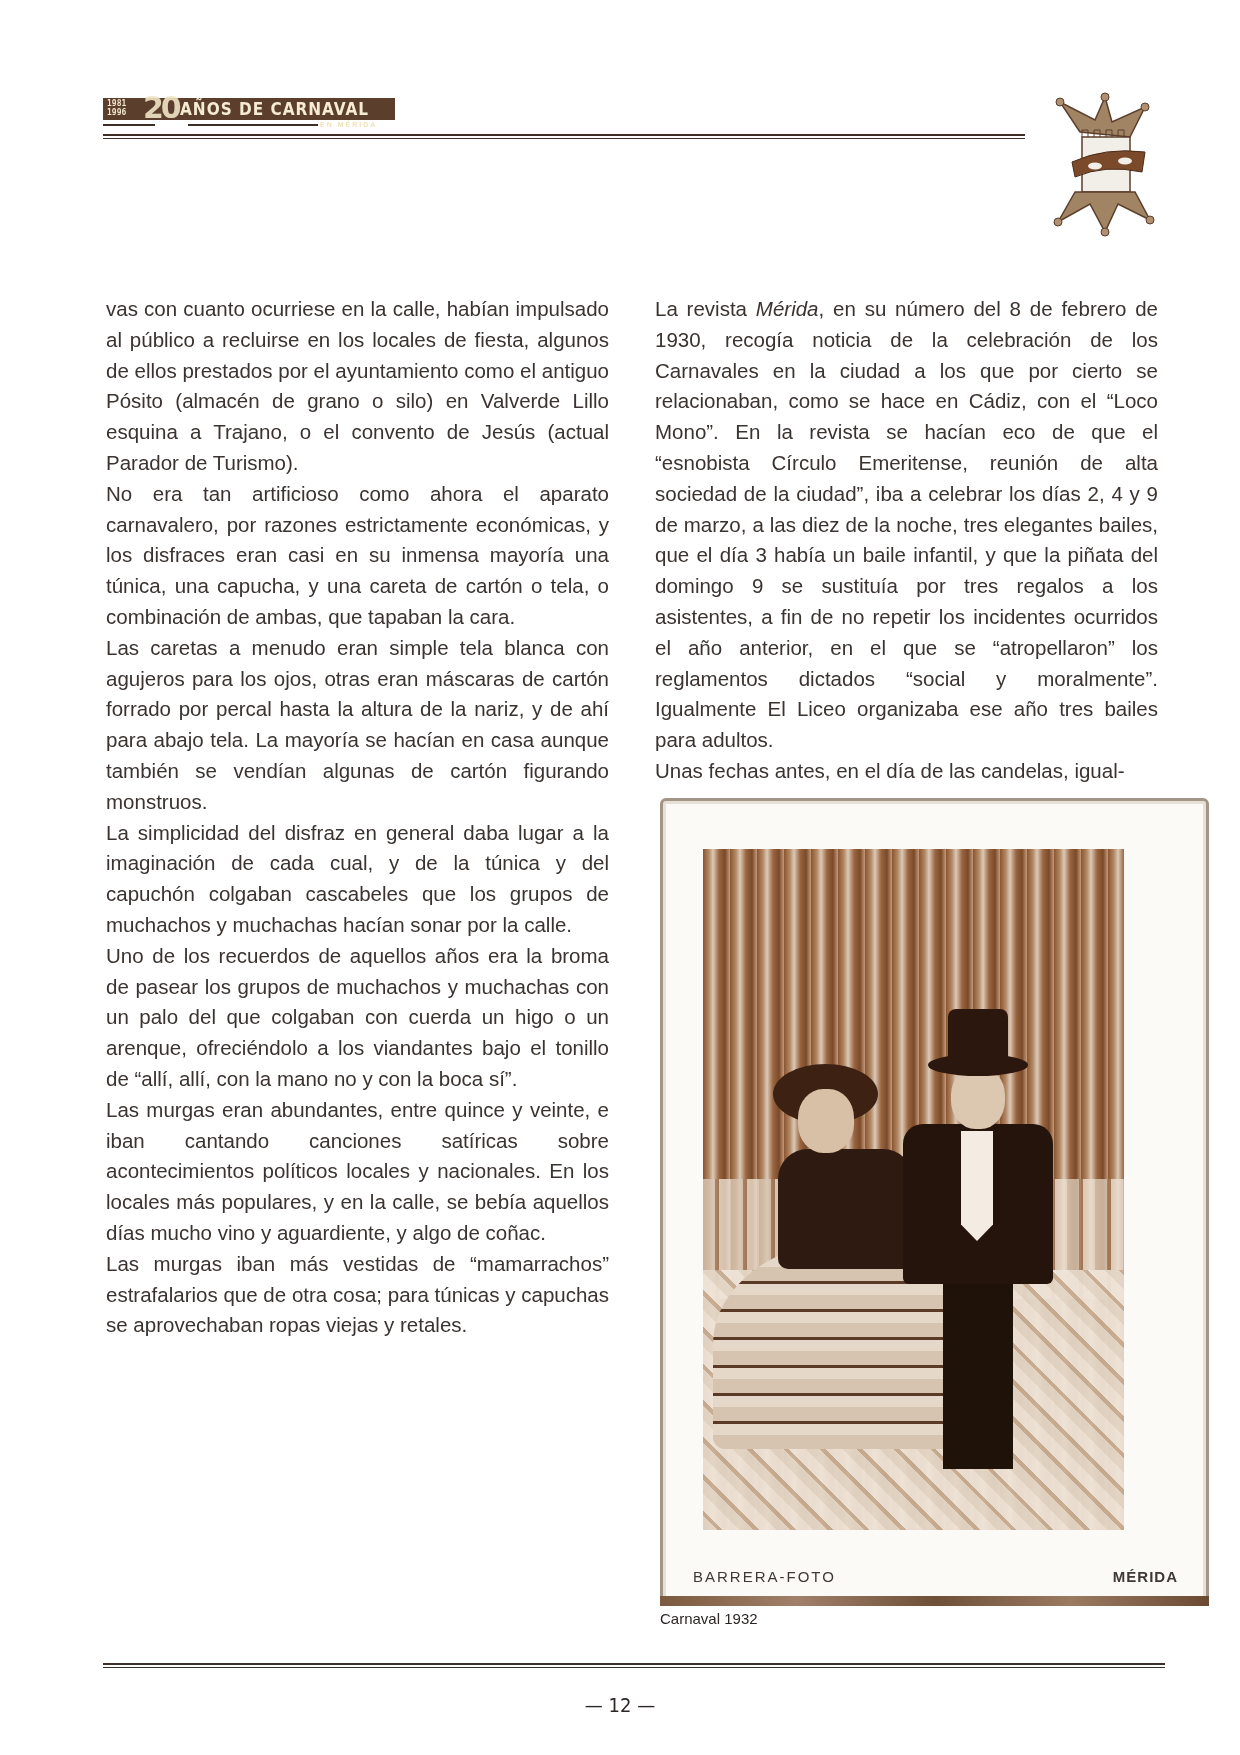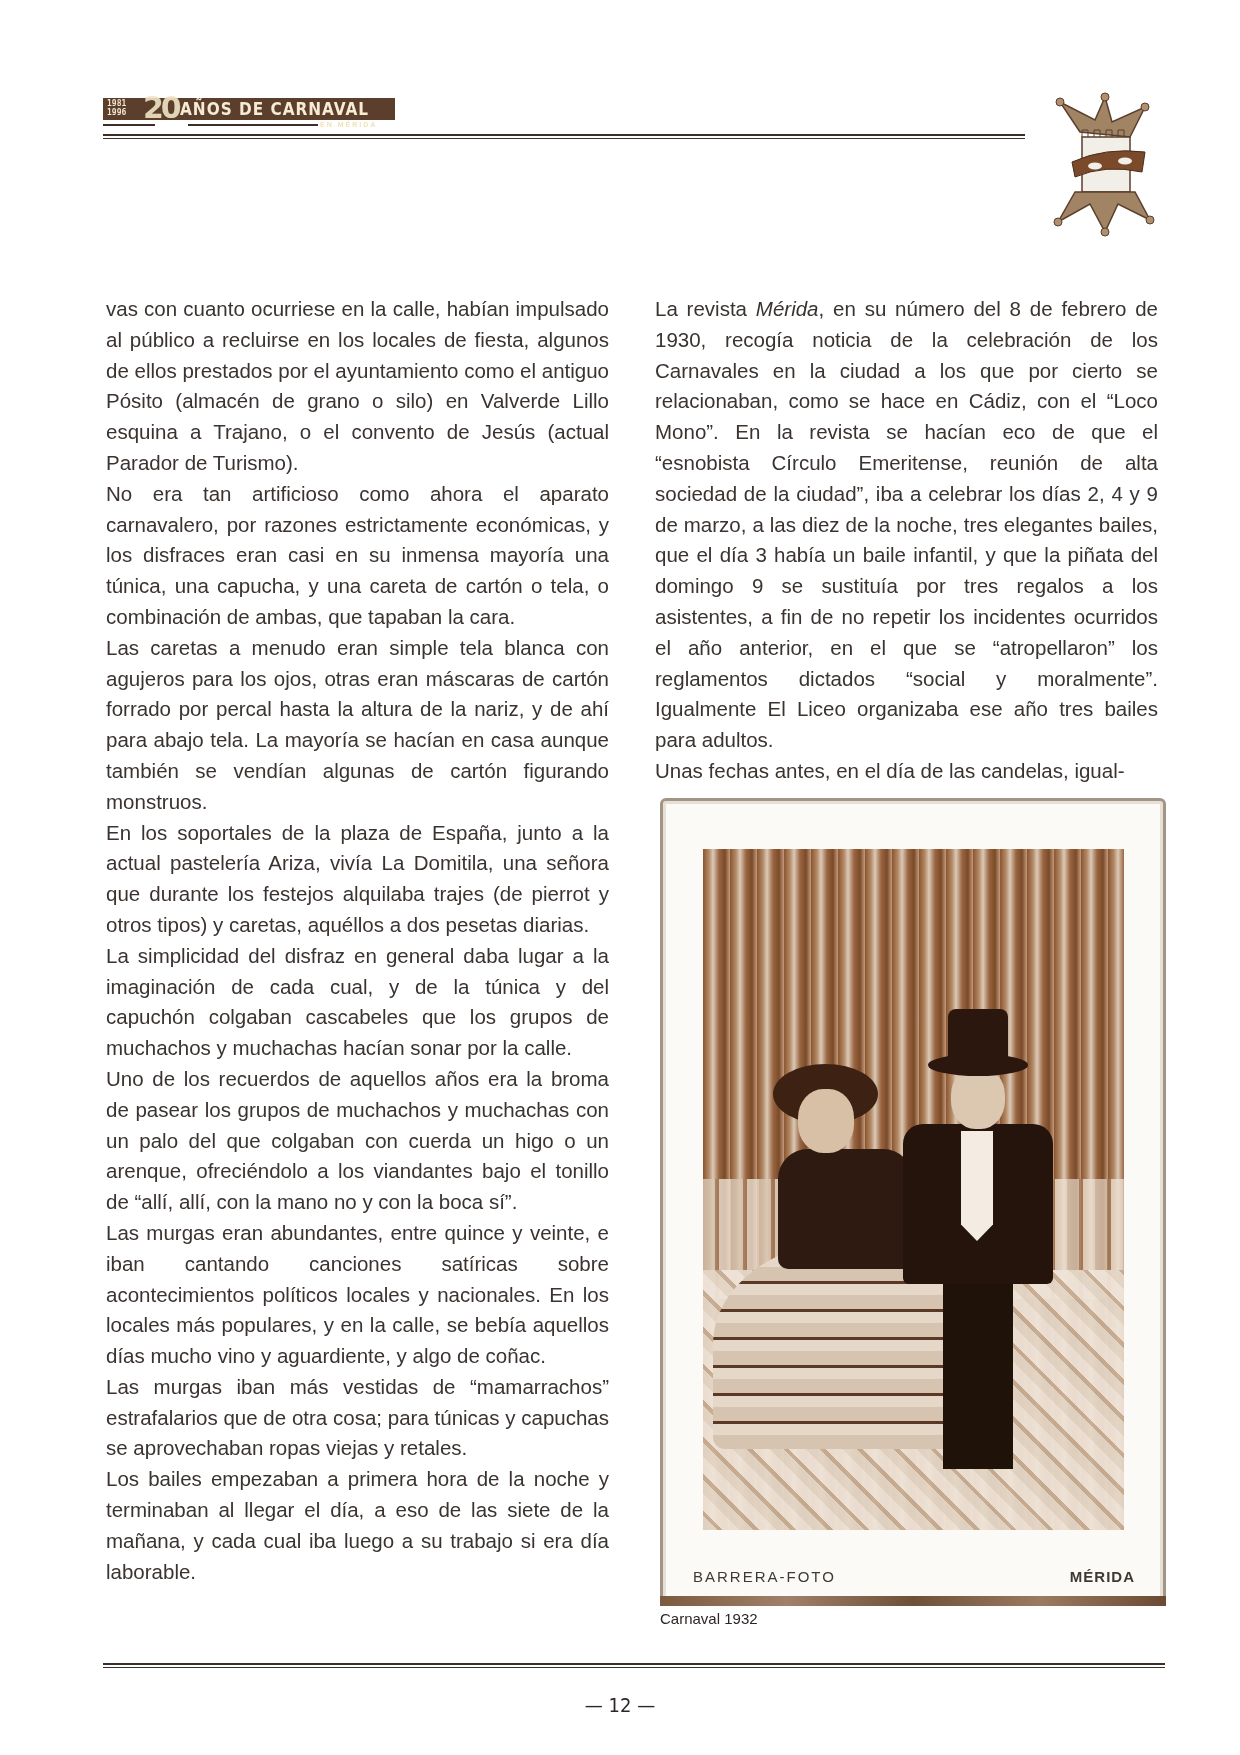--- a/index.html
+++ b/index.html
@@ -32,21 +32,21 @@
   .col { position:absolute; top:294px; width:503px; font-size:20.5px; line-height:30.8px;
          text-align:justify; }
   .col-left { left:106px; }
   .col-right { left:655px; }
   .col p { margin:0; }
   .col em { font-style:italic; }
 
   
   .photo-card { position:absolute; left:660px; top:798px; width:500px; height:802px;
                 background:#fbfaf7; border:3px solid #a39585; border-radius:6px;
-                box-shadow: inset 0 0 0 3px #e7e0d6; }
+                box-shadow: inset 0 0 0 3px #e7e0d6; padding-left: 43px; }
   .photo-card::after { content:""; position:absolute; left:-3px; right:-3px; bottom:-3px; height:10px;
                 background:linear-gradient(90deg,#7c5a3f,#a0806a,#6e4f38,#9a7a61,#6a4a33); }
   .photo-img { position:absolute; left:40px; top:48px; width:421px; height:681px;
                background:
                  repeating-linear-gradient(90deg, #8a5630 0px, #b48a68 6px, #dccab8 10px, #9a6642 16px, #7a4a28 22px, #c49b7c 27px);
                overflow:hidden; }
   .photo-floor { position:absolute; left:0; right:0; bottom:0; height:260px;
                  background:
                    repeating-linear-gradient(45deg, #e4d6c6 0 10px, #c8ad93 10px 14px, #efe4d8 14px 26px),
                    #e8dccd; opacity:0.95; }
@@ -102,26 +102,24 @@
   <path d="M25 100 L8 130 L40 112 L55 140 L68 112 L100 128 L85 100 Z" fill="#a08464" stroke="#5b3e2c" stroke-width="1.5"></path>
   <circle cx="8" cy="130" r="4" fill="#b09070" stroke="#5b3e2c"></circle>
   <circle cx="55" cy="140" r="4" fill="#b09070" stroke="#5b3e2c"></circle>
   <circle cx="100" cy="128" r="4" fill="#b09070" stroke="#5b3e2c"></circle>
 </svg>
 
 <div class="col col-left">
   <p>vas con cuanto ocurriese en la calle, habían impulsado al público a recluirse en los locales de fiesta, algunos de ellos prestados por el ayuntamiento como el antiguo Pósito (almacén de grano o silo) en Valverde Lillo esquina a Trajano, o el convento de Jesús (actual Parador de Turismo).</p>
   <p>No era tan artificioso como ahora el aparato carnavalero, por razones estrictamente económicas, y los disfraces eran casi en su inmensa mayoría una túnica, una capucha, y una careta de cartón o tela, o combinación de ambas, que tapaban la cara.</p>
   <p>Las caretas a menudo eran simple tela blanca con agujeros para los ojos, otras eran máscaras de cartón forrado por percal hasta la altura de la nariz, y de ahí para abajo tela. La mayoría se hacían en casa aunque también se vendían algunas de cartón figurando monstruos.</p>
-  <p>En los soportales de la plaza de España, junto a la actual pastelería Ariza, vivía La Domitila, una señora que durante los festejos alquilaba trajes (de pierrot y otros tipos) y caretas, aquéllos a dos pesetas diarias.</p>
   <p>La simplicidad del disfraz en general daba lugar a la imaginación de cada cual, y de la túnica y del capuchón colgaban cascabeles que los grupos de muchachos y muchachas hacían sonar por la calle.</p>
   <p>Uno de los recuerdos de aquellos años era la broma de pasear los grupos de muchachos y muchachas con un palo del que colgaban con cuerda un higo o un arenque, ofreciéndolo a los viandantes bajo el tonillo de “allí, allí, con la mano no y con la boca sí”.</p>
   <p>Las murgas eran abundantes, entre quince y veinte, e iban cantando canciones satíricas sobre acontecimientos políticos locales y nacionales. En los locales más populares, y en la calle, se bebía aquellos días mucho vino y aguardiente, y algo de coñac.</p>
   <p>Las murgas iban más vestidas de “mamarrachos” estrafalarios que de otra cosa; para túnicas y capuchas se aprovechaban ropas viejas y retales.</p>
-  <p>Los bailes empezaban a primera hora de la noche y terminaban al llegar el día, a eso de las siete de la mañana, y cada cual iba luego a su trabajo si era día laborable.</p>
 </div>
 
 <div class="col col-right">
   <p><span>La revista </span><em>Mérida</em><span>, en su número del 8 de febrero de 1930, recogía noticia de la celebración de los Carnavales en la ciudad a los que por cierto se relacionaban, como se hace en Cádiz, con el “Loco Mono”. En la revista se hacían eco de que el “esnobista Círculo Emeritense, reunión de alta sociedad de la ciudad”, iba a celebrar los días 2, 4 y 9 de marzo, a las diez de la noche, tres elegantes bailes, que el día 3 había un baile infantil, y que la piñata del domingo 9 se sustituía por tres regalos a los asistentes, a fin de no repetir los incidentes ocurridos el año anterior, en el que se “atropellaron” los reglamentos dictados “social y moralmente”. Igualmente El Liceo organizaba ese año tres bailes para adultos.</span></p>
   <p>Unas fechas antes, en el día de las candelas, igual-</p>
 </div>
 
 <div class="photo-card">
   <div class="photo-img">
     <div class="photo-dado"></div>

